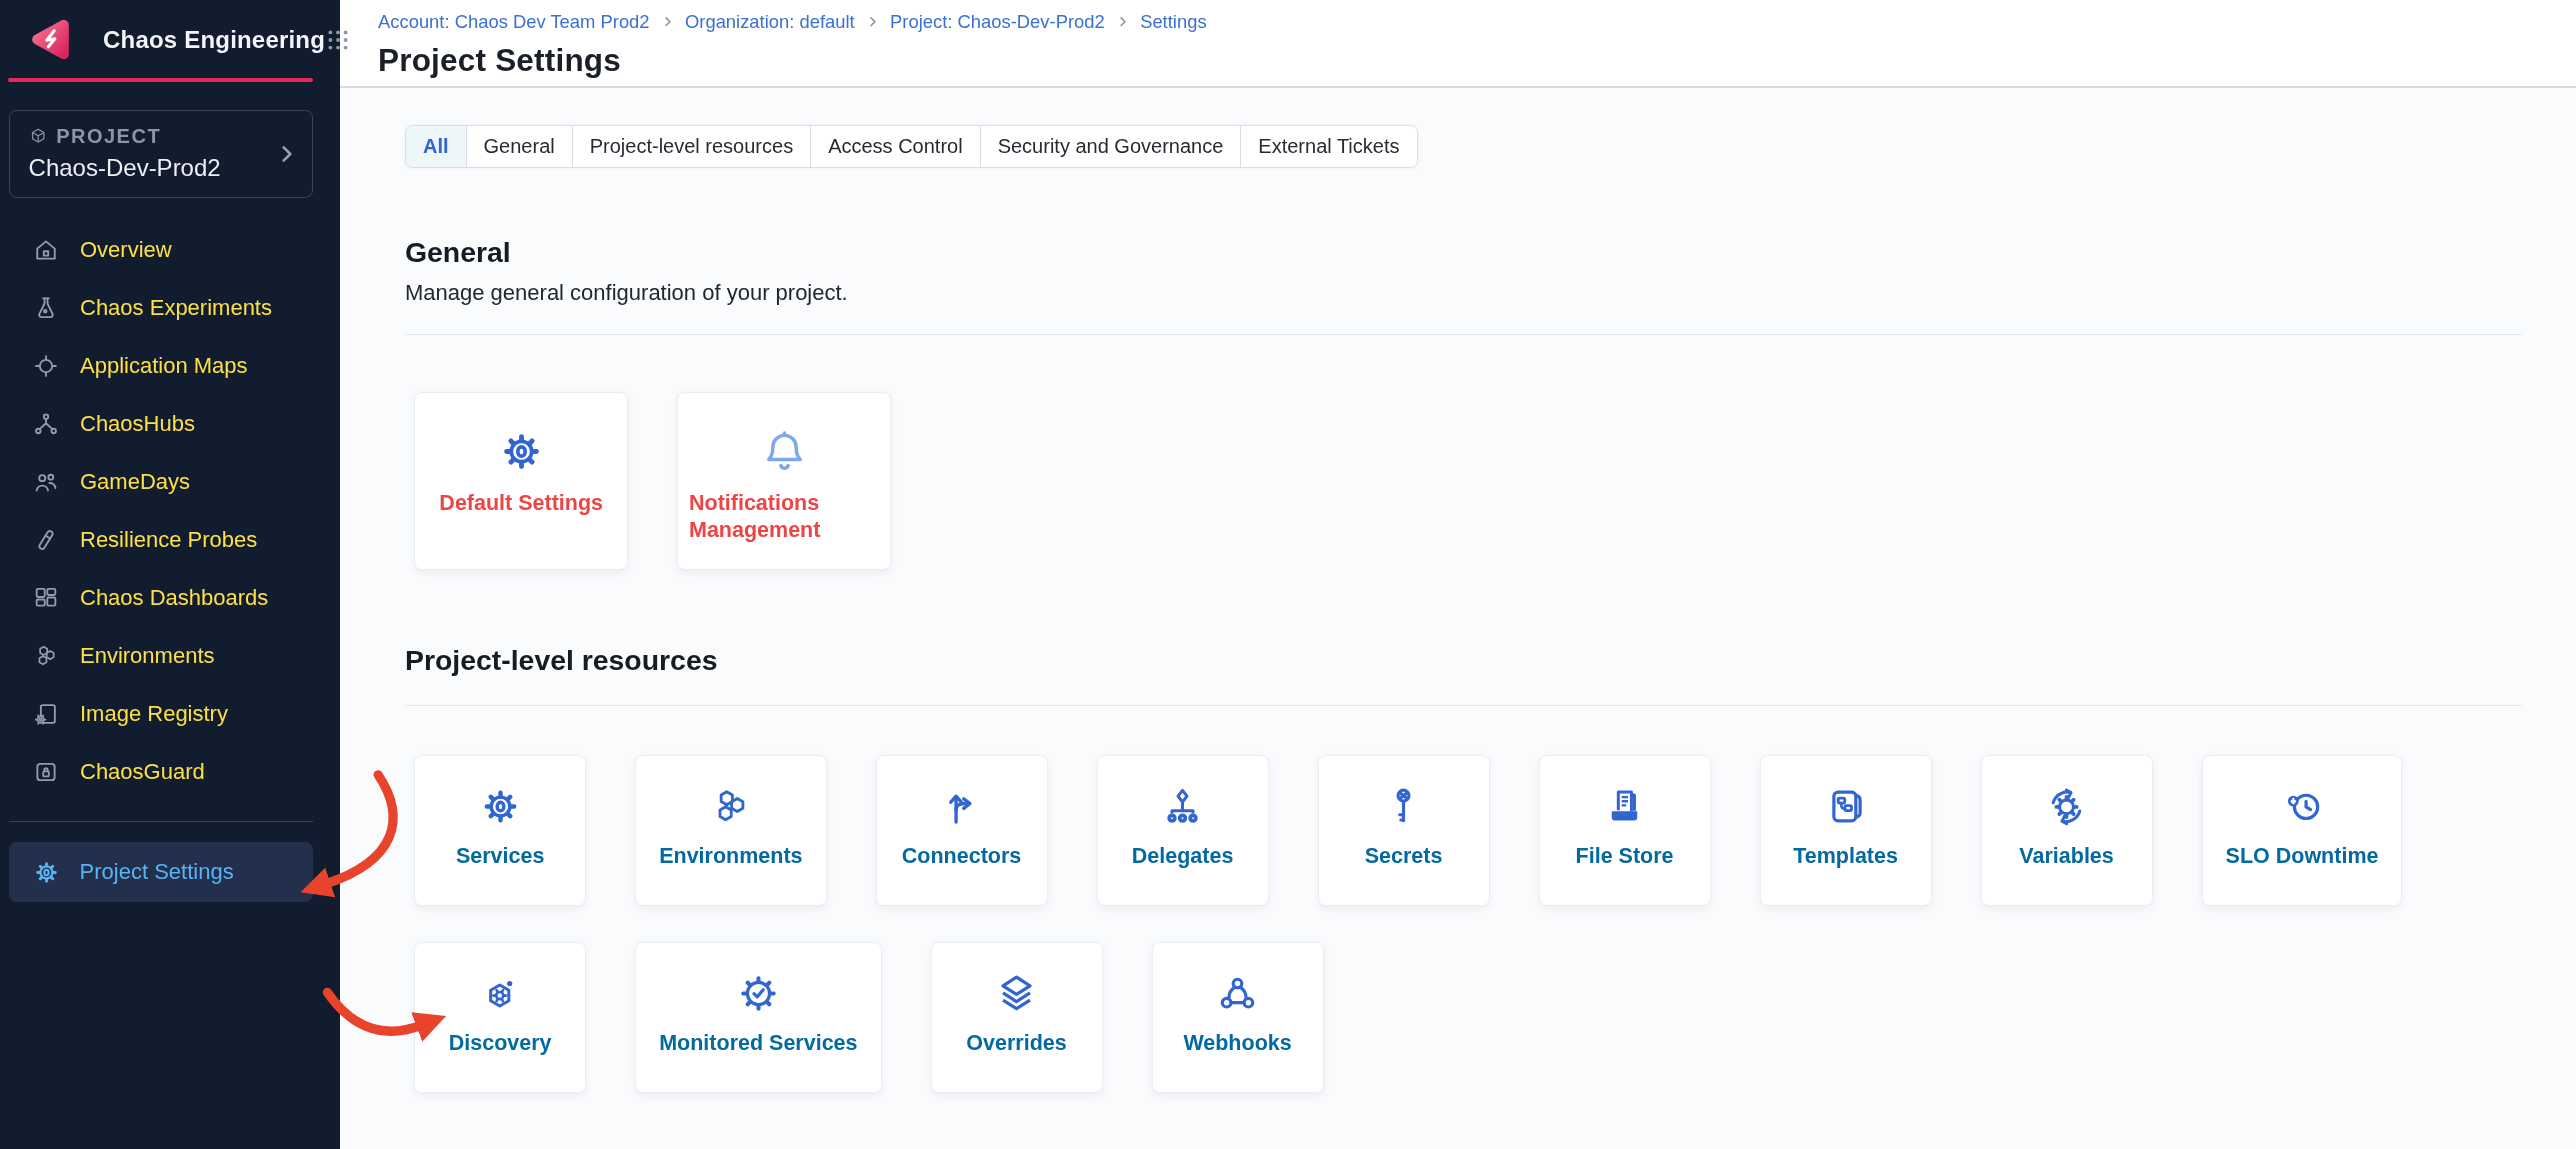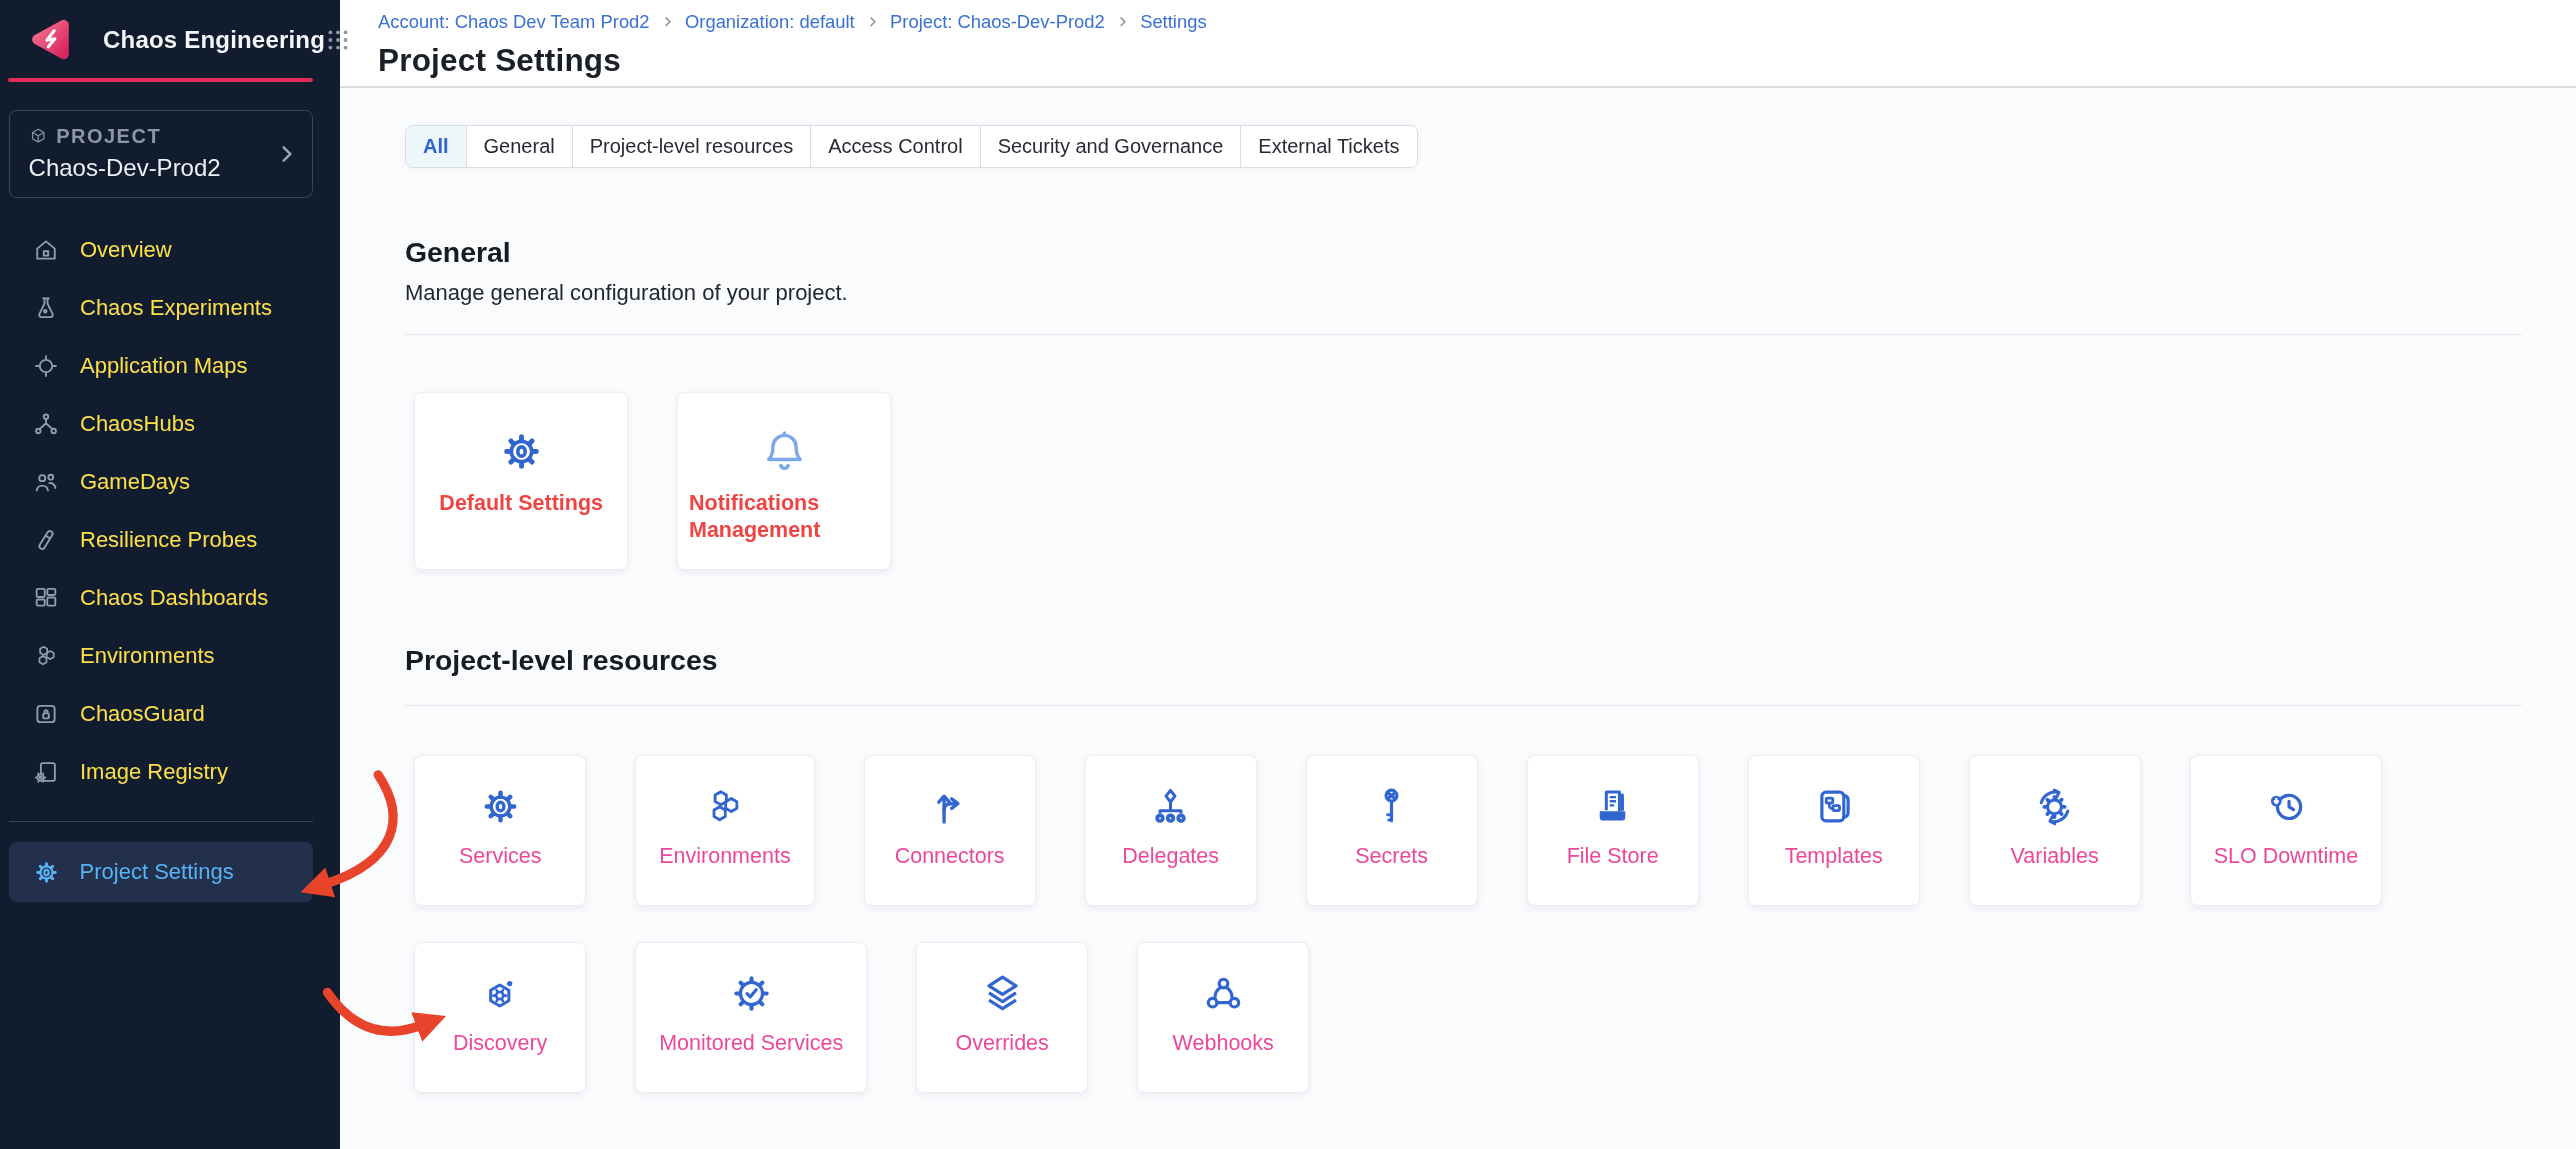--- a/index.html
+++ b/index.html
@@ -42,21 +42,21 @@
 .section-desc{margin-top:11px;font-size:22px;color:#22272f}
 .rule{border:none;border-top:1.5px solid #e4e7ed;margin-top:28px}
 .cards-row{display:flex;gap:49px;margin:57px 0 0 9.2px}
 .row1{margin-top:49px}
 .row2{margin-top:36px}
 .card{background:#fff;border:0.8px solid #eaedf2;border-radius:7.7px;box-shadow:0 2.3px 7.7px rgba(35,55,85,.07);display:flex;flex-direction:column;align-items:center;cursor:pointer}
 .card .cicon{color:#3166d1}
 .gcard{width:214px;height:178px;padding-top:34px}
 .gcard .card-label{margin-top:14px;font-size:21.5px;font-weight:bold;color:#ef4444;text-align:left;line-height:1.25;padding:0 10.8px}
 .rcard{min-width:172px;height:151px;padding:28px 23px 0}
-.rcard .card-label{margin-top:15.4px;font-size:21.5px;font-weight:normal;color:#ec4899;white-space:nowrap}
+.rcard .card-label{margin-top:15.4px;font-size:21.5px;font-weight:bold;color:#0369a1;white-space:nowrap}
 .bell{color:#7ea9e9 !important}
 
 .arrows{position:absolute;left:0;top:0;width:2576px;height:1150px;pointer-events:none;z-index:5}
 </style>
 </head>
 <body>
 
 <div class="sidebar">
   <div class="brand">
     <span>
@@ -184,40 +184,40 @@
         <svg width="28" height="28" viewBox="0 0 24 24" fill="none" stroke="currentColor" stroke-width="1.5" stroke-linejoin="round">
             <path d="M10 4.1l3 1.75v3.5L10 11.1 7 9.35v-3.5z"></path>
             <path d="M15.6 7.7l3 1.75v3.5l-3 1.75-3-1.75v-3.5z"></path>
             <path d="M9.4 12.1l3 1.75v3.5L9.4 19.1l-3-1.75v-3.5z"></path>
           </svg>
       </span>
       <span>Environments</span>
     </div>
     <div class="nav-item">
       <span class="nicon">
-        <svg width="28" height="28" viewBox="0 0 24 24" fill="none" stroke="currentColor" stroke-width="1.6" stroke-linejoin="round">
-            <rect x="4.6" y="5" width="14.8" height="14" rx="2.6"></rect>
-            <rect x="9.6" y="11.5" width="4.8" height="4.3" rx="0.9"></rect>
-            <path d="M10.6 11.5v-1.3a1.4 1.4 0 0 1 2.8 0v1.3"></path>
-          </svg>
-      </span>
-      <span>ChaosGuard</span>
-    </div>
-    <div class="nav-item">
-      <span class="nicon">
         <svg width="28" height="28" viewBox="0 0 24 24" fill="none" stroke="currentColor" stroke-width="1.6" stroke-linecap="round">
             <rect x="7.6" y="4.4" width="12" height="15.2" rx="1.6"></rect>
             <g stroke-width="1.5">
               <circle cx="7.4" cy="16.8" r="2.7" fill="#121c2f"></circle>
               <circle cx="7.4" cy="16.8" r="1"></circle>
               <path d="M10.5 16.8h1.1M8.95 19.48l.55.96M5.85 19.48l-.55.96M4.3 16.8H3.2M5.85 14.12l-.55-.96M8.95 14.12l.55-.96"></path>
             </g>
           </svg>
       </span>
       <span>Image Registry</span>
+    </div>
+    <div class="nav-item">
+      <span class="nicon">
+        <svg width="28" height="28" viewBox="0 0 24 24" fill="none" stroke="currentColor" stroke-width="1.6" stroke-linejoin="round">
+            <rect x="4.6" y="5" width="14.8" height="14" rx="2.6"></rect>
+            <rect x="9.6" y="11.5" width="4.8" height="4.3" rx="0.9"></rect>
+            <path d="M10.6 11.5v-1.3a1.4 1.4 0 0 1 2.8 0v1.3"></path>
+          </svg>
+      </span>
+      <span>ChaosGuard</span>
     </div>
   </div>
 
   <div class="sb-divider"></div>
 
   <div class="nav-active">
     <span class="nicon">
       <svg width="29" height="29" viewBox="0 0 24 24" fill="none" stroke="currentColor">
           <circle cx="12" cy="12" r="5" stroke-width="1.8"></circle>
           <path stroke-width="2.4" stroke-linecap="round" d="M17.4 12h1.9M15.82 15.82l1.35 1.35M12 17.4v1.9M8.18 15.82l-1.35 1.35M6.6 12H4.7M8.18 8.18 6.83 6.83M12 6.6V4.7M15.82 8.18l1.35-1.35"></path>

